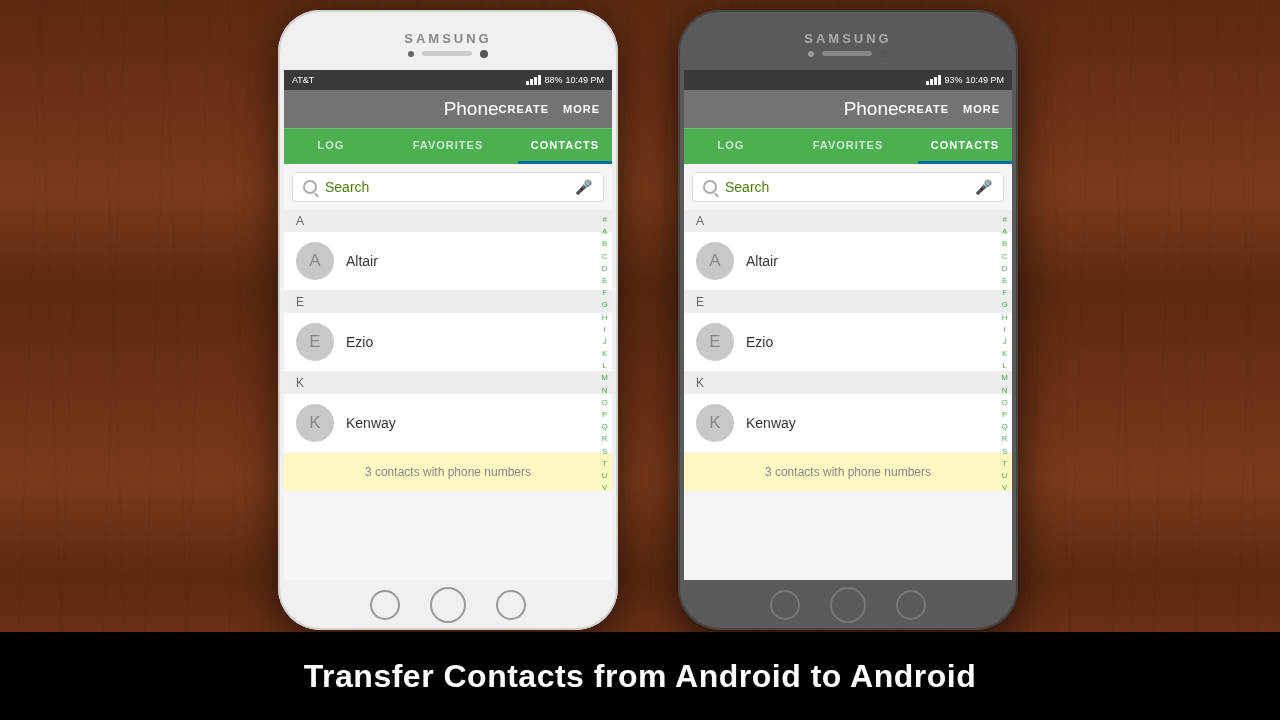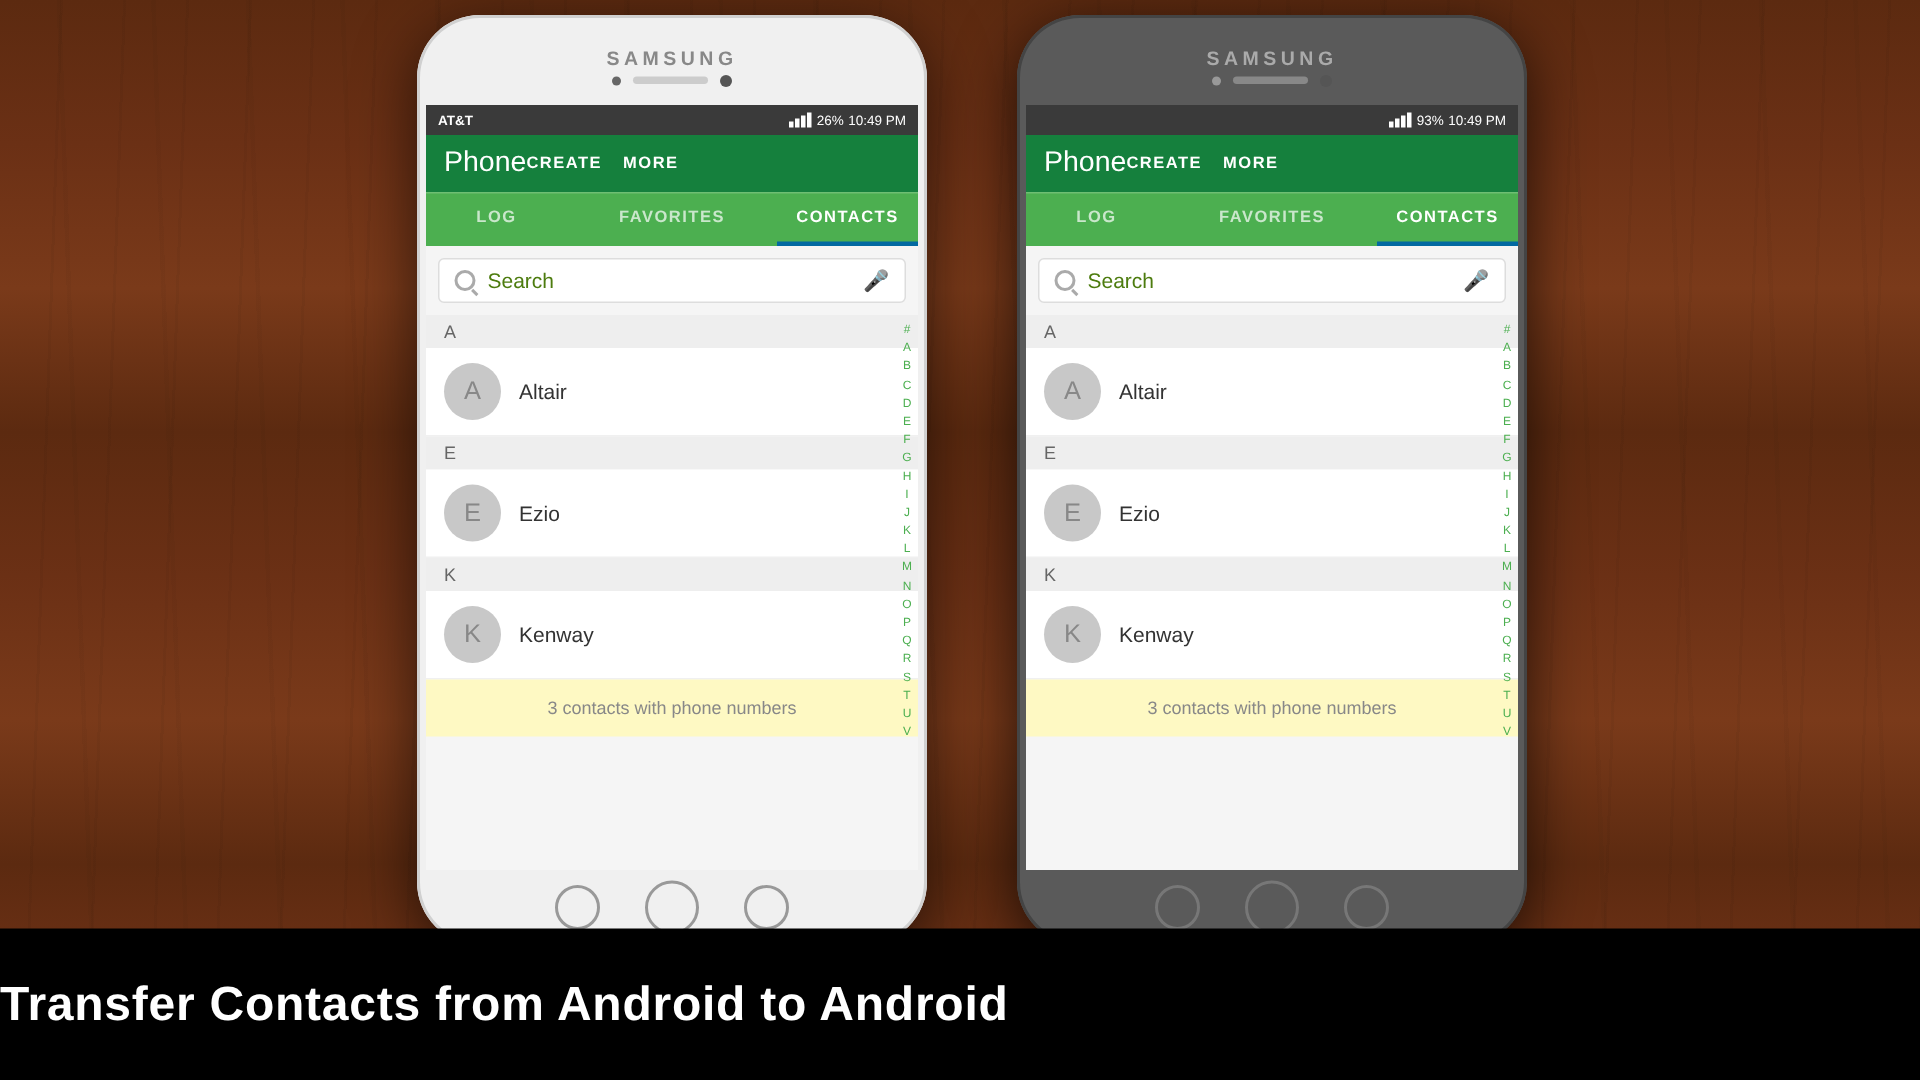--- a/index.html
+++ b/index.html
@@ -41,25 +41,25 @@
           #7a3a1a 75%,
           #5c2a10 90%,
           #6b3015 100%
         );
     }
 
     
     .bottom-bar {
       position: absolute;
       bottom: 0; left: 0; right: 0;
-      height: 101px;
+      height: 88px;
       background: #000;
       display: flex;
       align-items: center;
-      justify-content: flex-start;
+      justify-content: center;
     }
 
     .bottom-bar-title {
       color: #fff;
       font-size: 32px;
       font-weight: 900;
       letter-spacing: 0.5px;
     }
 
     
@@ -165,21 +165,21 @@
       height: 20px;
       display: flex;
       align-items: center;
       justify-content: space-between;
       padding: 0 8px;
     }
 
     .status-left {
       font-size: 9px;
       color: #fff;
-      font-weight: 700;
+      font-weight: 400;
     }
 
     .status-right {
       font-size: 9px;
       color: #fff;
       display: flex;
       align-items: center;
       gap: 3px;
     }
 
@@ -189,25 +189,25 @@
       align-items: flex-end;
     }
 
     .signal-bar {
       width: 3px;
       background: #fff;
     }
 
     
     .app-header {
-      background: #15803d;
+      background: #737373;
       padding: 8px 12px;
       display: flex;
       align-items: center;
-      justify-content: flex-start;
+      justify-content: flex-end;
     }
 
     .app-title {
       color: #fff;
       font-size: 19px;
       font-weight: 400;
     }
 
     .header-actions {
       display: flex;
@@ -413,21 +413,21 @@
 
       <div class="status-bar">
         <span class="status-left">AT&amp;T</span>
         <div class="status-right">
           <div class="signal-bars">
             <div class="signal-bar" style="height:4px"></div>
             <div class="signal-bar" style="height:6px"></div>
             <div class="signal-bar" style="height:8px"></div>
             <div class="signal-bar" style="height:10px"></div>
           </div>
-          <span>26%</span>
+          <span>88%</span>
           <span>10:49 PM</span>
         </div>
       </div>
 
       <div class="app-header">
         <span class="app-title">Phone</span>
         <div class="header-actions">
           <span class="header-btn">CREATE</span>
           <span class="header-btn">MORE</span>
         </div>

